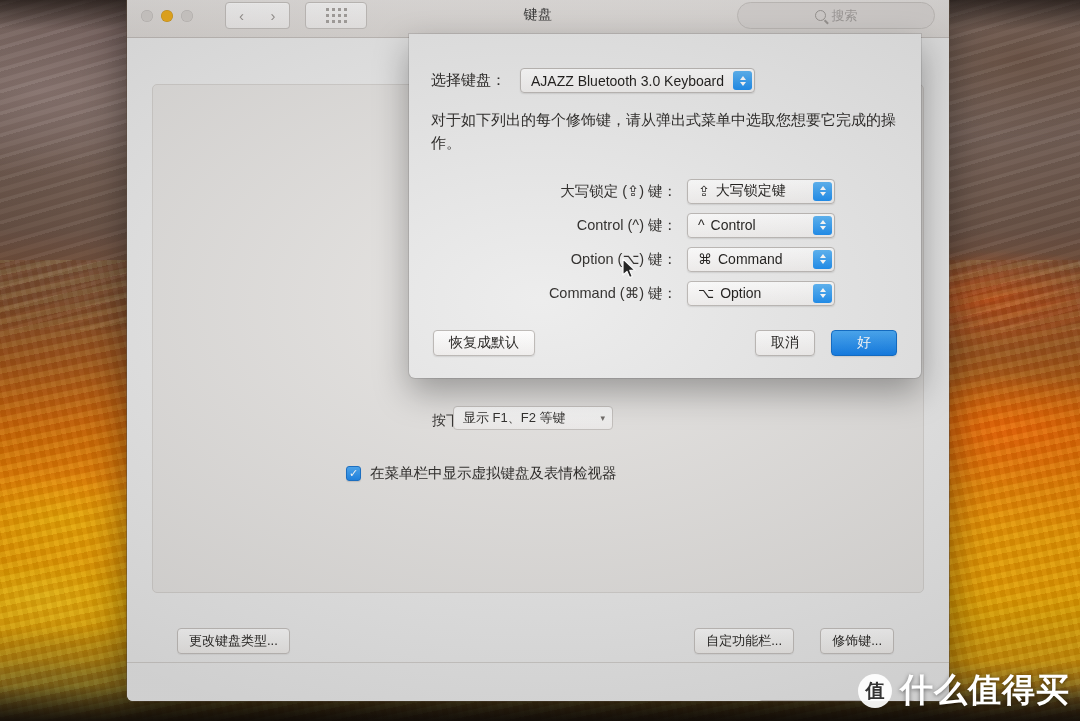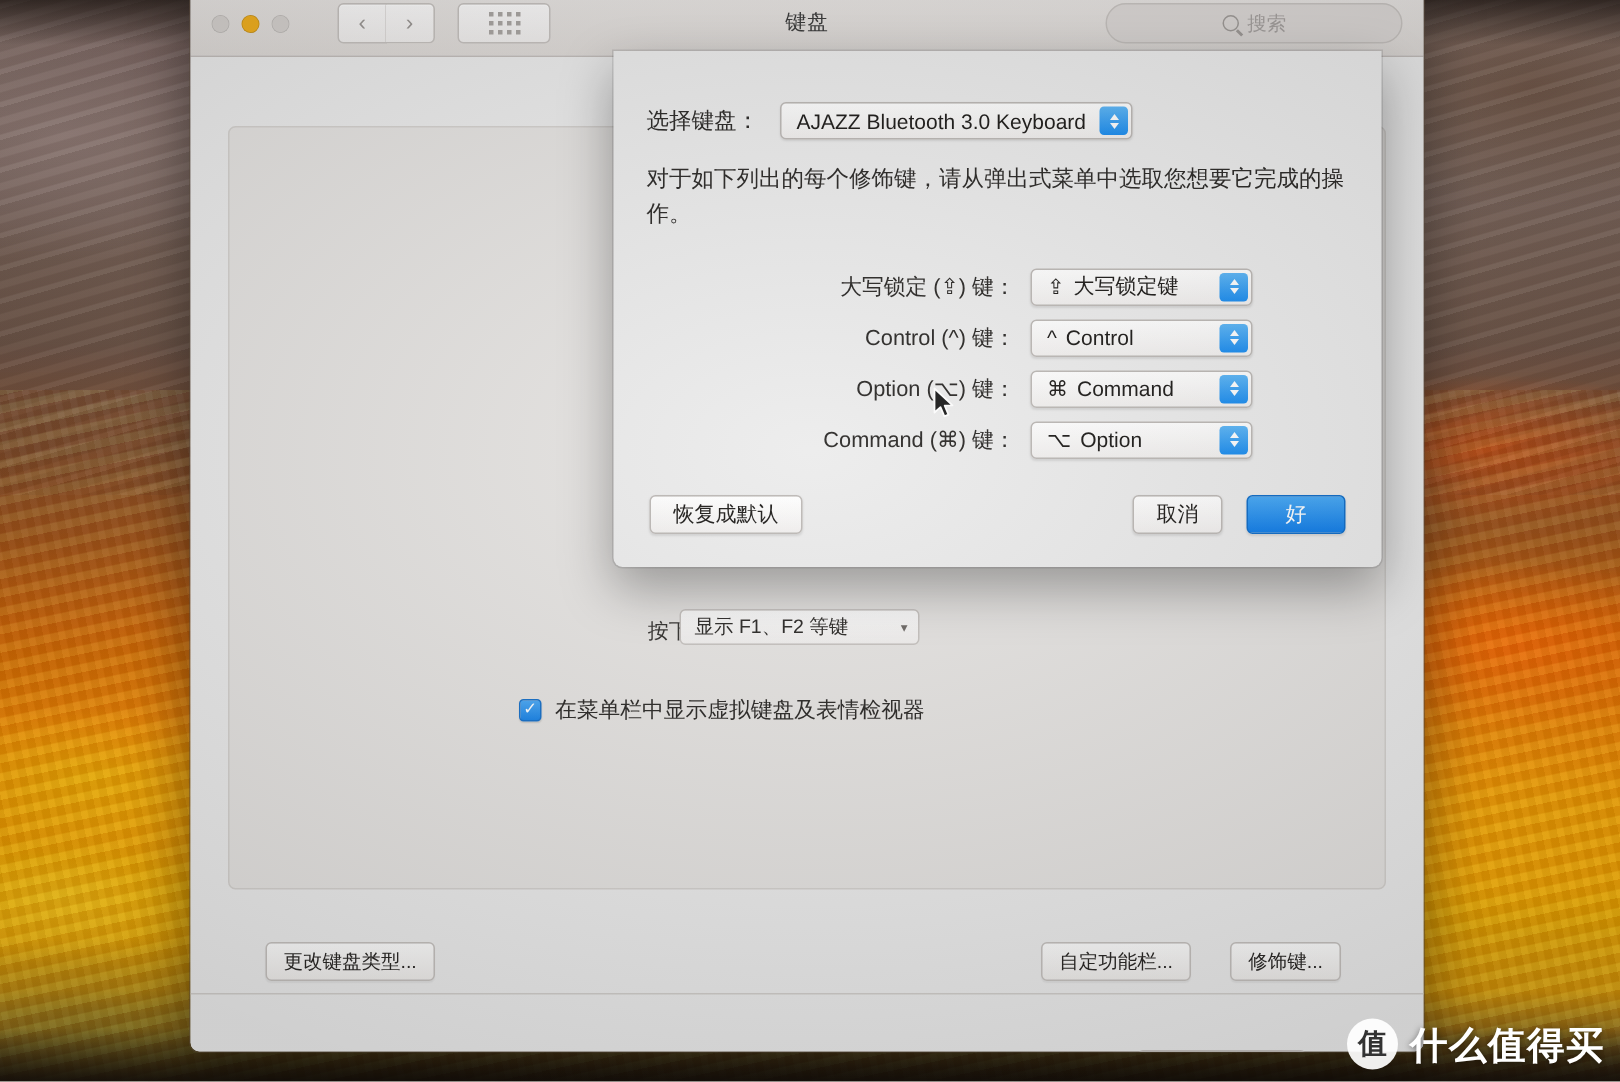--- a/index.html
+++ b/index.html
@@ -333,21 +333,21 @@
     position: absolute; right: 10px; bottom: 8px;
     display: flex; align-items: center; gap: 8px;
   }
   #wm-logo {
     width: 34px; height: 34px; border-radius: 50%;
     background: rgba(255,255,255,.93);
     display: flex; align-items: center; justify-content: center;
     font-size: 19px; color: #333; font-weight: 600;
   }
   #wm-text {
-    font-size: 25px; color: #fff; font-weight: 700;
+    font-size: 33px; color: #fff; font-weight: 700;
     text-shadow: 0 1px 4px rgba(0,0,0,.5);
     letter-spacing: 1px;
     font-family: Liberation Serif, serif;
   }
 </style>
 </head>
 <body>
 
 <div id="screen">
   <div class="wall"></div>

